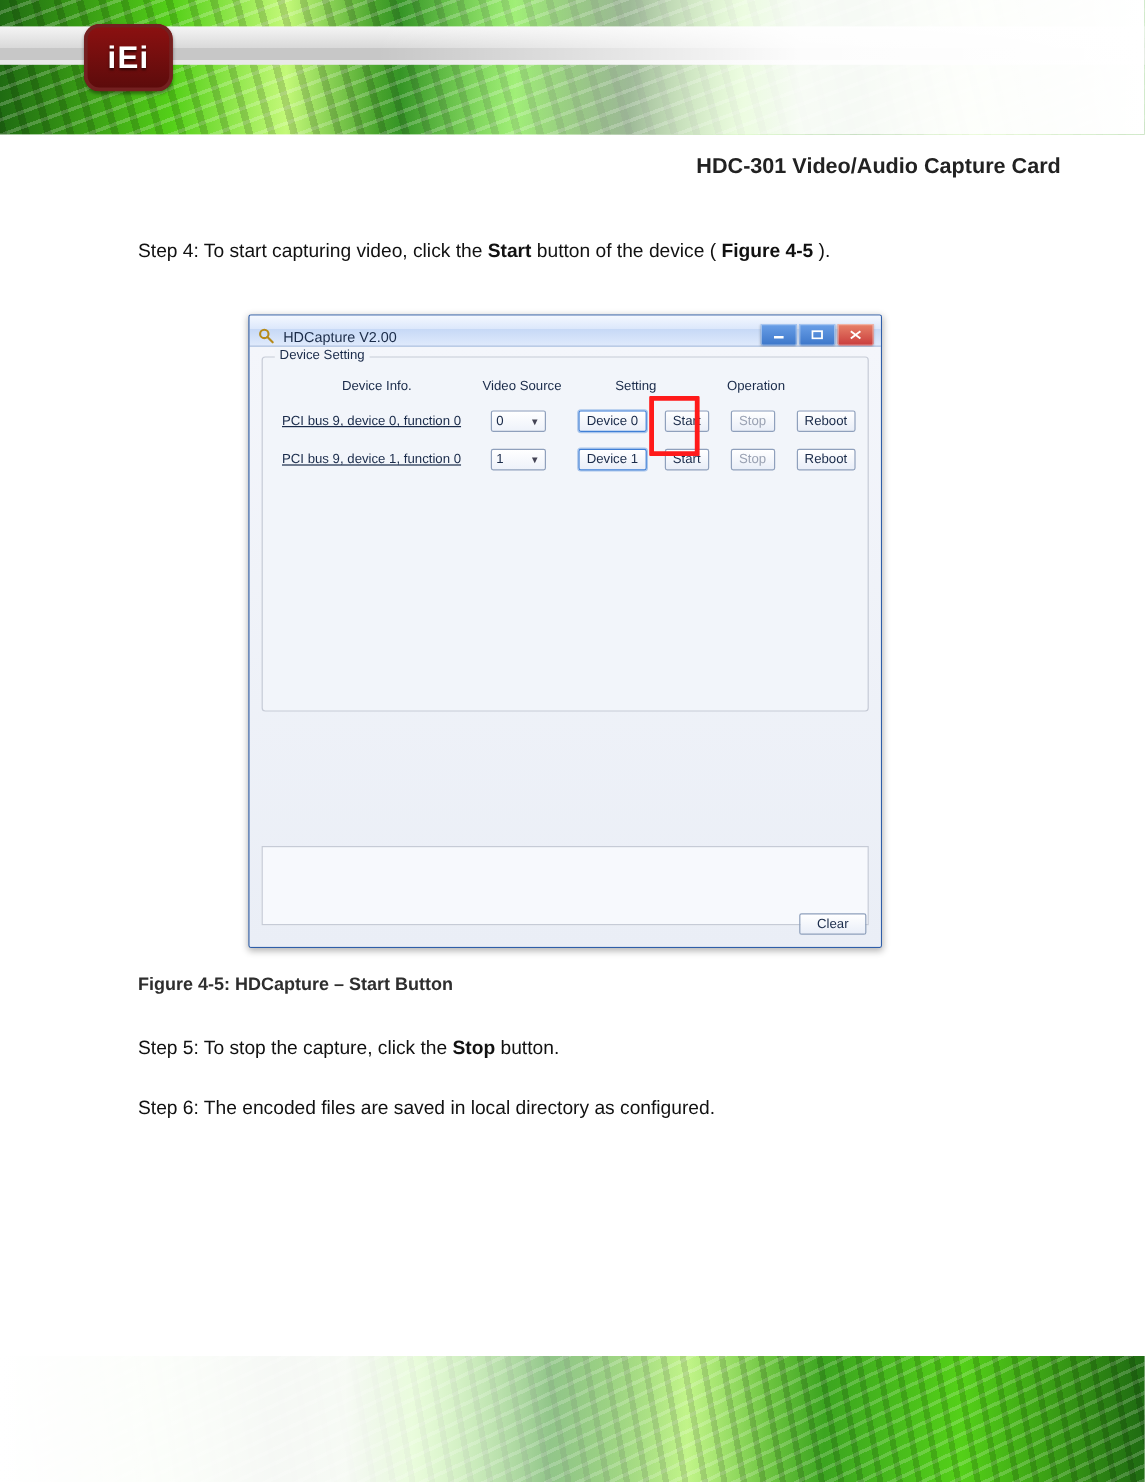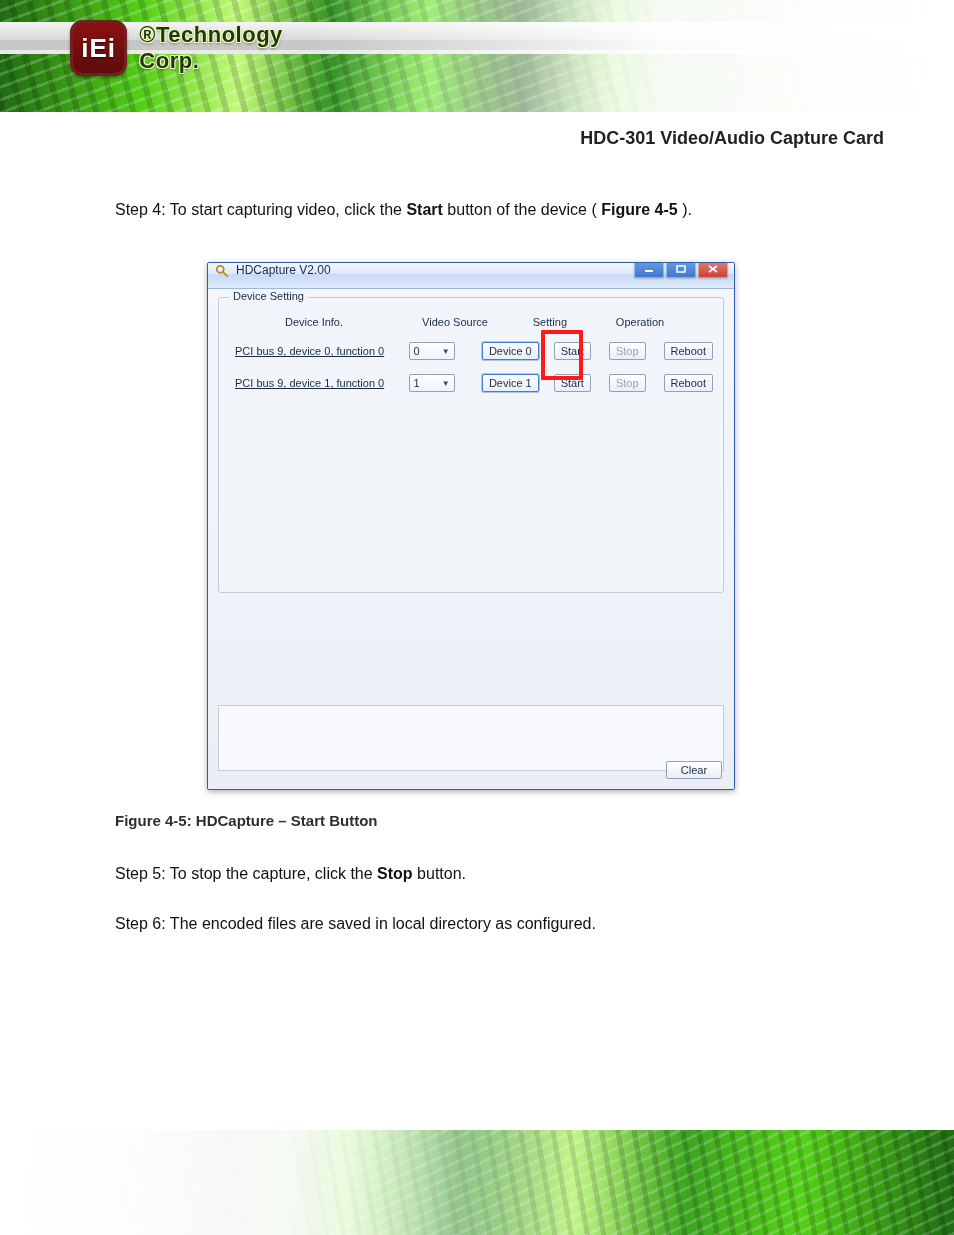--- a/index.html
+++ b/index.html
@@ -124,21 +124,21 @@
     box-shadow: 0 2px 6px rgba(0,0,0,0.3);
     border-radius: 2px;
     overflow: hidden;
     font-family: "Segoe UI", Tahoma, sans-serif;
   }
   .titlebar {
     height: 26px;
     background: linear-gradient(#f4f8ff, #dbe7fb 45%, #c7d9f6 46%, #dfeafc);
     border-bottom: 1px solid #9fb6db;
     display: flex;
-    align-items: flex-start;
+    align-items: flex-end;
     padding: 0 6px;
     gap: 6px;
   }
   .titlebar .app-icon {
     width: 16px; height: 16px;
     display: inline-flex;
     align-items: center;
     justify-content: center;
     color: #b68a1a;
     font-size: 13px;
@@ -191,21 +191,21 @@
     font-size: 11px;
     color: #1a2b4a;
   }
   .cols {
     display: flex;
     font-size: 11px;
     color: #1a2b4a;
     margin-top: 4px;
   }
   .col-dev  { width: 170px; text-align: center; }
-  .col-src  { width: 72px; text-align: center; margin-left: 20px; }
+  .col-src  { width: 72px; text-align: center; }
   .col-set  { width: 76px; text-align: right; }
   .col-op   { flex: 1; text-align: center; }
 
   .row {
     display: flex;
     align-items: center;
     margin-top: 14px;
     font-size: 11px;
     color: #1a2b4a;
   }
@@ -302,21 +302,20 @@
     color: #111;
   }
 </style>
 </head>
 <body>
 
 <div class="header-banner"></div>
 <div class="header-fade"></div>
 <div class="logo-block">
   <div class="logo-tile">iEi</div>
-  <div class="logo-text">®Technology Corp.</div>
 </div>
 
 <div class="page-title">HDC-301 Video/Audio Capture Card</div>
 
 <div class="page-text step4">
   <span>Step 4: </span>
   <span>To start capturing video, click the </span>
   <b>Start</b>
   <span> button of the device (</span>
   <b>Figure 4-5</b>

